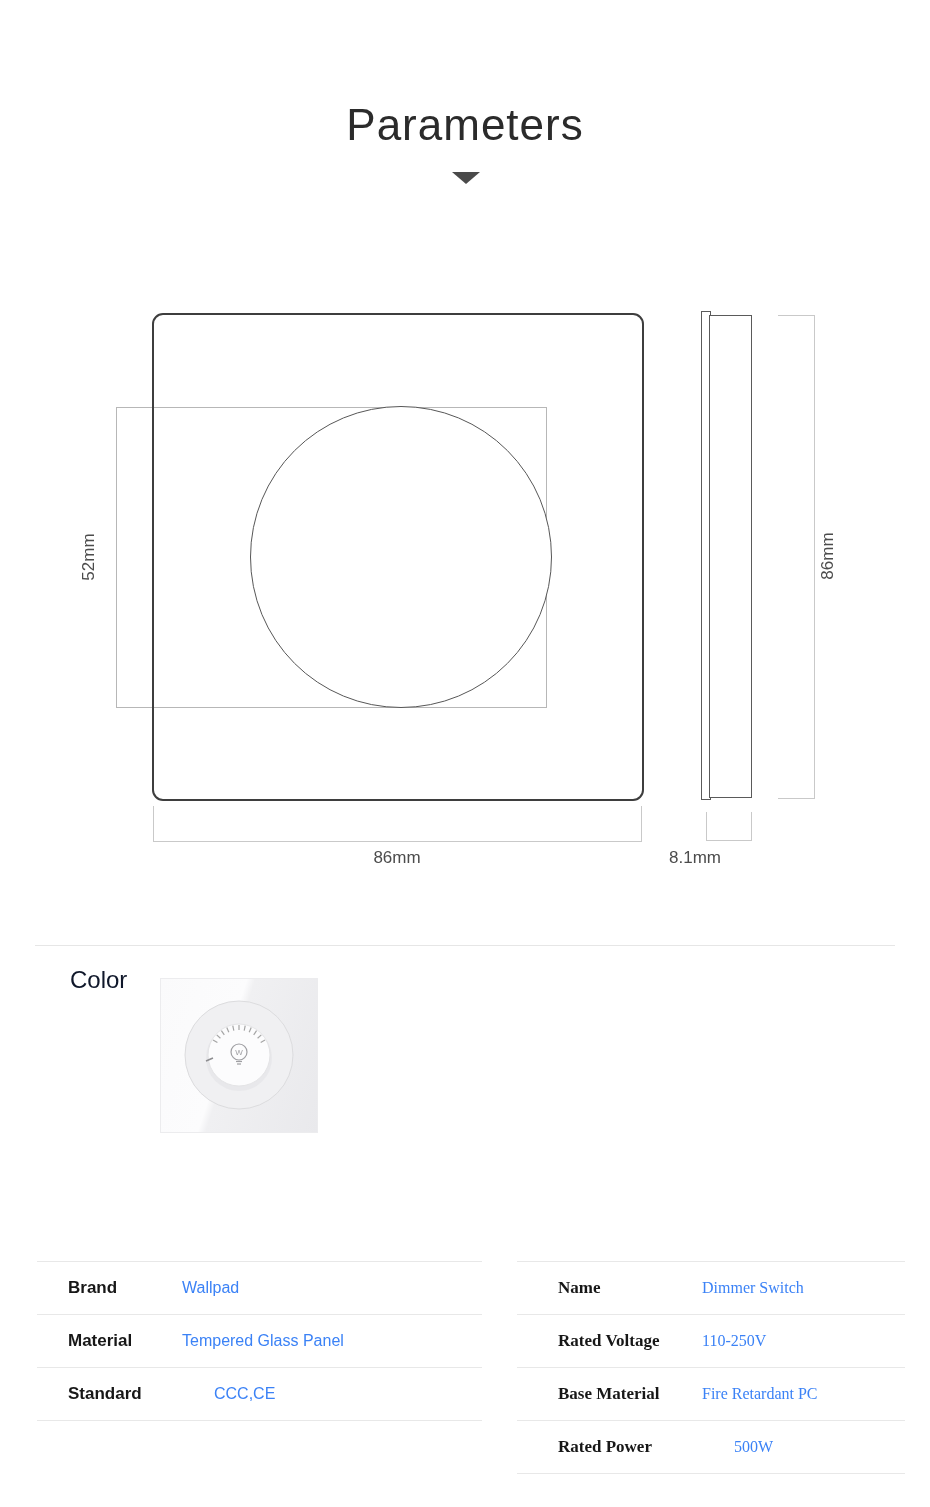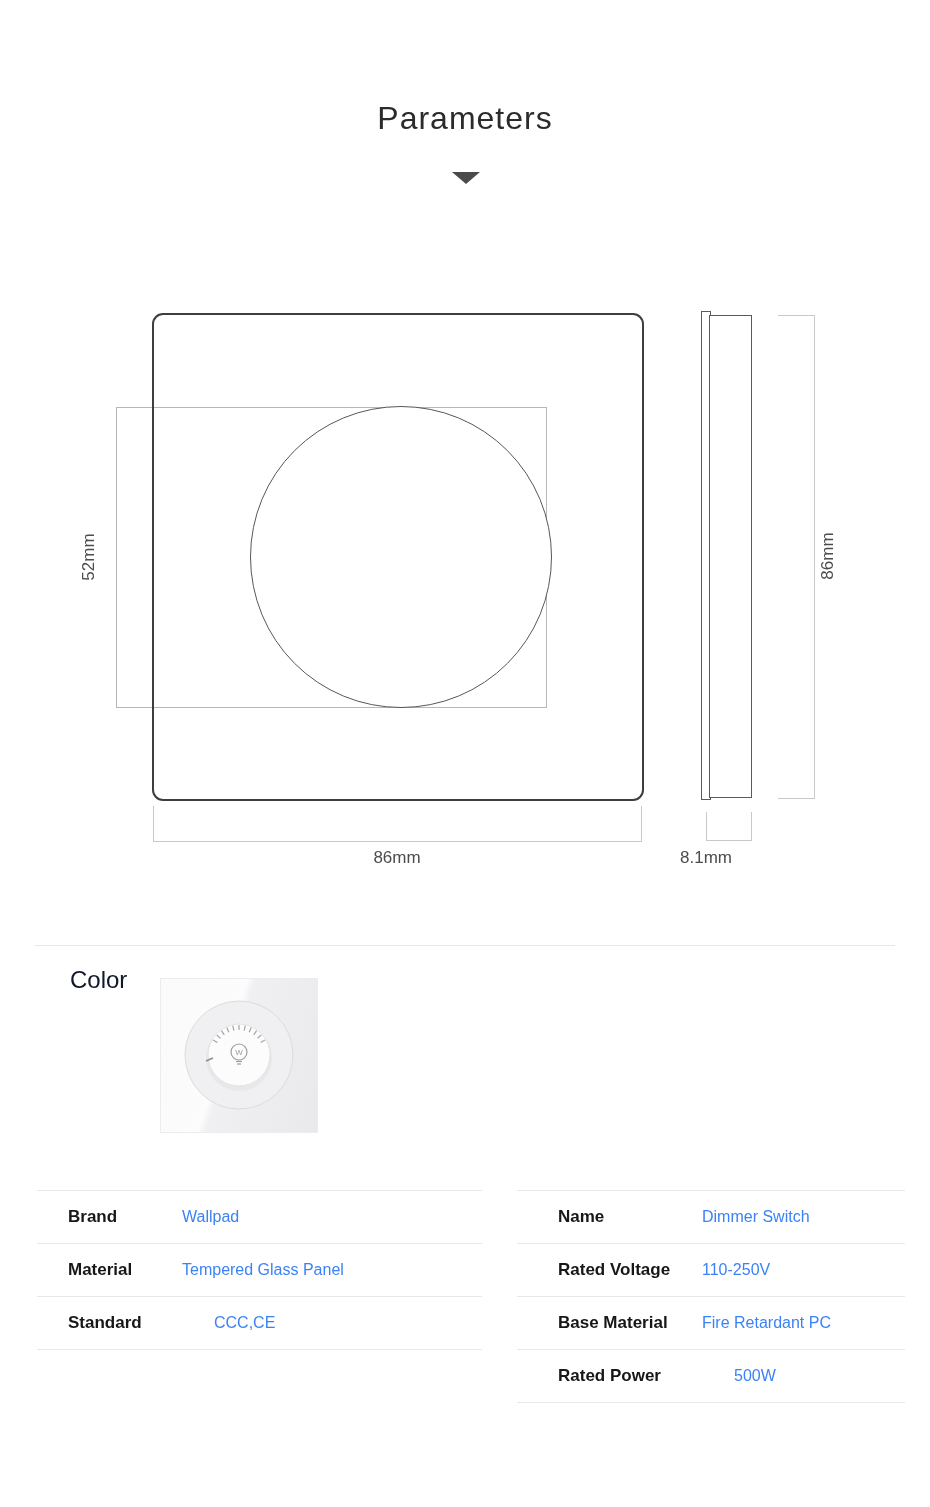--- a/index.html
+++ b/index.html
@@ -1,37 +1,37 @@
 <!DOCTYPE html>
 <html><head>
 <meta charset="utf-8">
 <style>
   html,body{margin:0;padding:0;background:#fff;}
   body{font-family:"Liberation Sans", sans-serif; -webkit-font-smoothing:antialiased;}
   .page{position:relative;width:930px;height:1507px;background:#ffffff;overflow:hidden;margin:0 auto;}
 
   
   .title{position:absolute;left:0;top:100px;width:930px;text-align:center;
-         font-size:32px;font-weight:400;color:#2b2b2b;letter-spacing:1px;}
+         font-size:44px;font-weight:400;color:#2b2b2b;letter-spacing:1px;}
   .title-caret{position:absolute;left:452px;top:172px;width:0;height:0;
          border-left:14px solid transparent;border-right:14px solid transparent;
          border-top:12px solid #4a4a4a;}
 
   
   .meas-rect{position:absolute;left:116px;top:407px;width:429px;height:299px;
          border:1px solid #b7b7b7;}
   .front-panel{position:absolute;left:152px;top:313px;width:488px;height:484px;
          border:2px solid #3e3e3e;border-radius:11px;background:transparent;}
   .dial-circle{position:absolute;left:250px;top:406px;width:300px;height:300px;
          border:1.5px solid #575757;border-radius:50%;background:#ffffff;}
   .bracket-bottom{position:absolute;left:153px;top:806px;width:487px;height:35px;
          border-left:1px solid #c9c9c9;border-right:1px solid #c9c9c9;border-bottom:1px solid #c9c9c9;}
   .dim-label{position:absolute;font-size:17px;color:#4c4c4c;}
   .label-86-bottom{left:347px;top:848px;width:100px;text-align:center;}
-  .label-81{left:680px;top:848px;width:100px;text-align:left;}
+  .label-81{left:645px;top:848px;width:100px;text-align:center;}
   .label-52{left:59px;top:546px;width:60px;height:22px;line-height:22px;text-align:center;
          transform:rotate(-90deg);}
   .label-86-side{left:798px;top:545px;width:60px;height:22px;line-height:22px;text-align:center;
          transform:rotate(-90deg);}
 
   
   .side-strip{position:absolute;left:701px;top:311px;width:8px;height:487px;
          border:1px solid #5a5a5a;background:#fff;}
   .side-body{position:absolute;left:709px;top:315px;width:41px;height:481px;
          border:1.5px solid #5a5a5a;background:#fff;}
@@ -42,27 +42,27 @@
 
   
   .section-divider{position:absolute;left:35px;top:945px;width:860px;height:1px;background:#e6e6e6;}
   .color-heading{position:absolute;left:70px;top:966px;font-size:24px;color:#0f172a;}
   .product-image{position:absolute;left:160px;top:978px;width:158px;height:155px;
          background:linear-gradient(108deg,#fafafb 0%,#fcfcfd 42%,#f0f0f2 46%,#e9e9ec 100%);
          box-shadow:inset 0 0 0 1px #ececee;}
   .product-image svg{position:absolute;left:19px;top:17px;}
 
   
-  .spec-table{position:absolute;top:1190px;}
+  .spec-table{position:absolute;top:1261px;}
   .spec-table.left{left:37px;width:445px;}
   .spec-table.right{left:517px;width:388px;}
   .spec-row{display:flex;align-items:center;height:52px;border-top:1px solid #e8e8e8;}
   .spec-row:last-child{border-bottom:1px solid #e8e8e8;gap:32px;}
   .spec-table.left .spec-row{padding-left:31px;}
-  .spec-table.right .spec-row{padding-left:41px;}
+  .spec-table.right .spec-row{padding-left:41px;font-family:Liberation Serif, serif;}
   .spec-label{font-weight:700;font-size:17px;color:#171717;}
   .spec-table.left .spec-label{width:114px;flex:none;}
   .spec-table.right .spec-label{width:144px;flex:none;}
   .spec-value{font-size:16px;color:#3b82f6;}
 </style>
 </head>
 <body>
 
 <div class="page">
 

